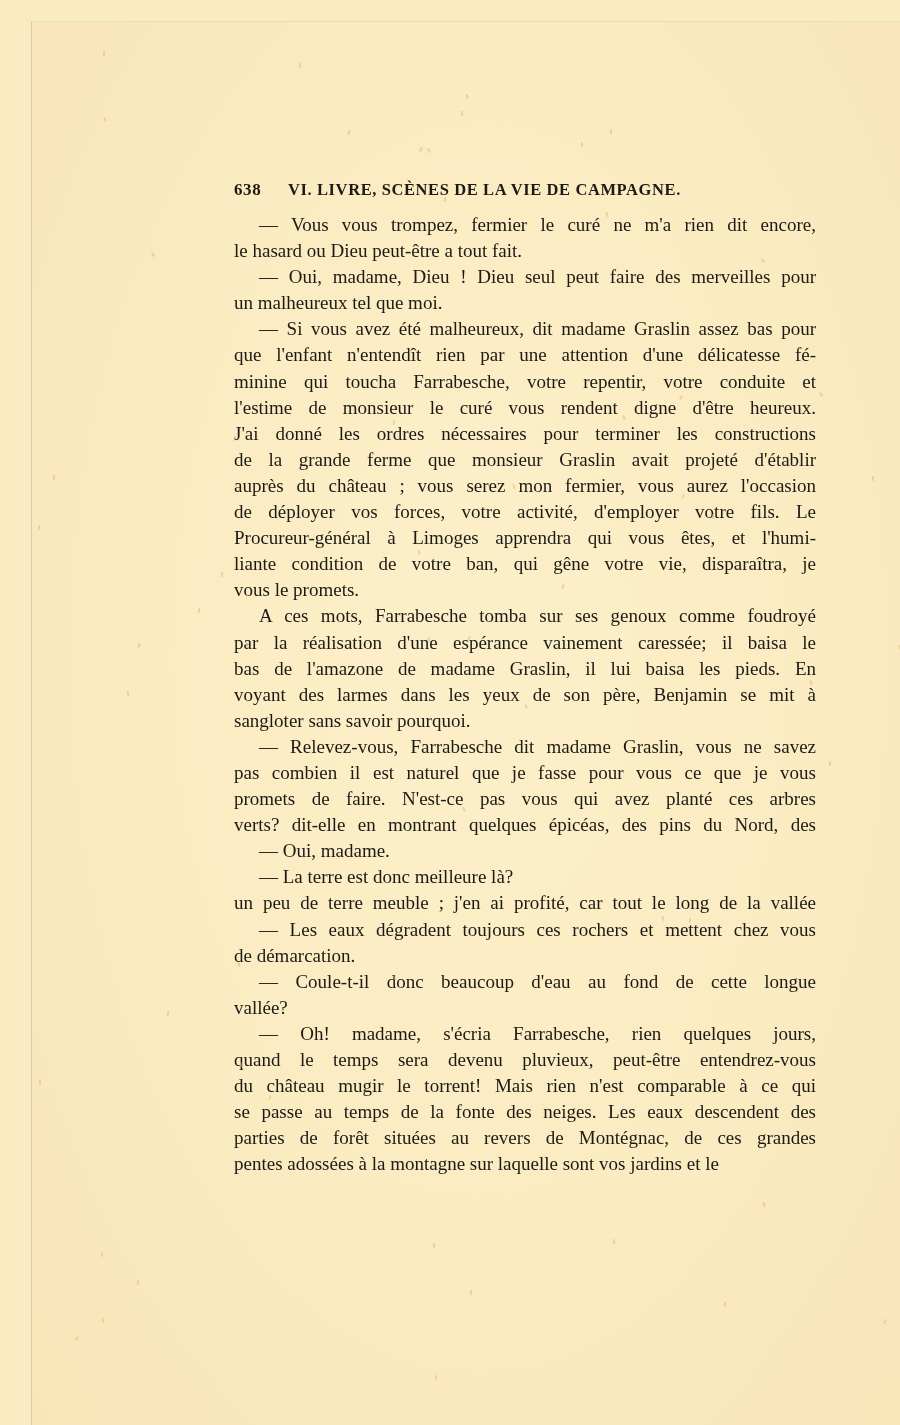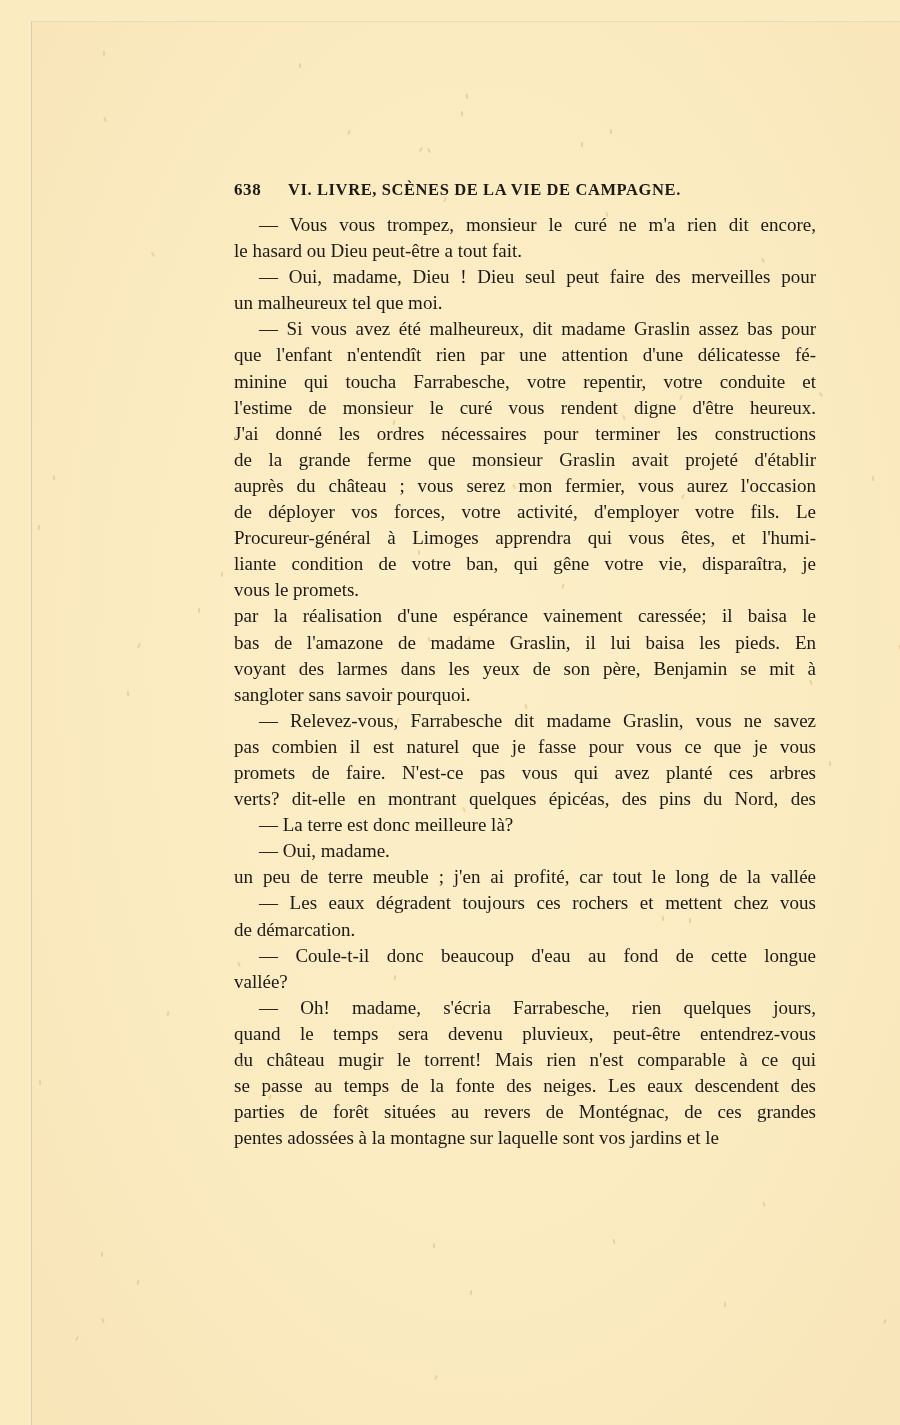--- a/index.html
+++ b/index.html
@@ -84,57 +84,58 @@
 
 <div class="page">
 
   <div class="header">
     <span class="page-number">638</span>
     <span class="running-head">VI. LIVRE, SCÈNES DE LA VIE DE CAMPAGNE.</span>
   </div>
 
   <div class="text" id="body-text">
       <div class="para">
-        <span class="line indent">— Vous vous trompez, monsieur le curé ne m'a rien dit encore,</span>
+        <span class="line indent">— Vous vous trompez, fermier le curé ne m'a rien dit encore,</span>
         <span class="line last">le hasard ou Dieu peut-être a tout fait.</span>
       </div>
       <div class="para">
         <span class="line indent">— Oui, madame, Dieu ! Dieu seul peut faire des merveilles pour</span>
         <span class="line last">un malheureux tel que moi.</span>
       </div>
       <div class="para">
         <span class="line indent">— Si vous avez été malheureux, dit madame Graslin assez bas pour</span>
         <span class="line">que l'enfant n'entendît rien par une attention d'une délicatesse fé-</span>
         <span class="line">minine qui toucha Farrabesche, votre repentir, votre conduite et</span>
         <span class="line">l'estime de monsieur le curé vous rendent digne d'être heureux.</span>
         <span class="line">J'ai donné les ordres nécessaires pour terminer les constructions</span>
         <span class="line">de la grande ferme que monsieur Graslin avait projeté d'établir</span>
         <span class="line">auprès du château ; vous serez mon fermier, vous aurez l'occasion</span>
         <span class="line">de déployer vos forces, votre activité, d'employer votre fils. Le</span>
         <span class="line">Procureur-général à Limoges apprendra qui vous êtes, et l'humi-</span>
         <span class="line">liante condition de votre ban, qui gêne votre vie, disparaîtra, je</span>
         <span class="line last">vous le promets.</span>
       </div>
       <div class="para">
+        <span class="line indent">A ces mots, Farrabesche tomba sur ses genoux comme foudroyé</span>
         <span class="line">par la réalisation d'une espérance vainement caressée; il baisa le</span>
         <span class="line">bas de l'amazone de madame Graslin, il lui baisa les pieds. En</span>
         <span class="line">voyant des larmes dans les yeux de son père, Benjamin se mit à</span>
         <span class="line last">sangloter sans savoir pourquoi.</span>
       </div>
       <div class="para">
         <span class="line indent">— Relevez-vous, Farrabesche dit madame Graslin, vous ne savez</span>
         <span class="line">pas combien il est naturel que je fasse pour vous ce que je vous</span>
         <span class="line">promets de faire. N'est-ce pas vous qui avez planté ces arbres</span>
         <span class="line">verts? dit-elle en montrant quelques épicéas, des pins du Nord, des</span>
       </div>
       <div class="para">
+        <span class="line indent last">— Oui, madame.</span>
+      </div>
+      <div class="para">
         <span class="line indent last">— La terre est donc meilleure là?</span>
-      </div>
-      <div class="para">
-        <span class="line indent last">— Oui, madame.</span>
       </div>
       <div class="para">
         <span class="line">un peu de terre meuble ; j'en ai profité, car tout le long de la vallée</span>
         <span class="line indent">— Les eaux dégradent toujours ces rochers et mettent chez vous</span>
         <span class="line last">de démarcation.</span>
       </div>
       <div class="para">
         <span class="line indent">— Coule-t-il donc beaucoup d'eau au fond de cette longue</span>
         <span class="line last">vallée?</span>
       </div>

